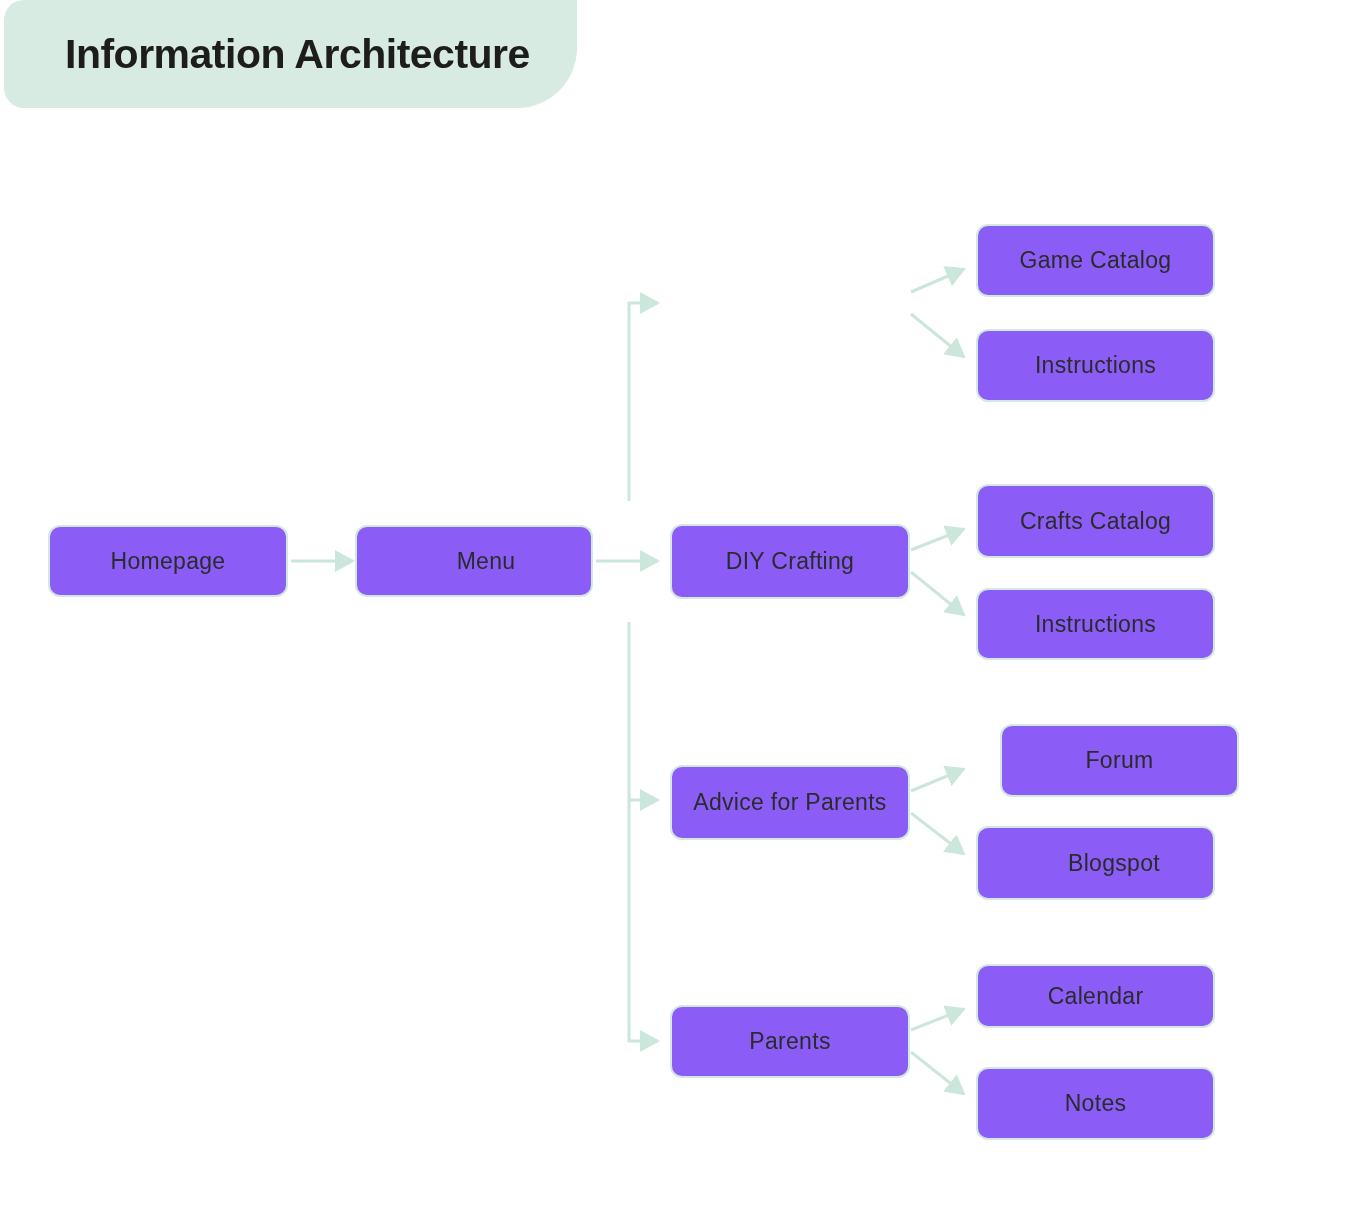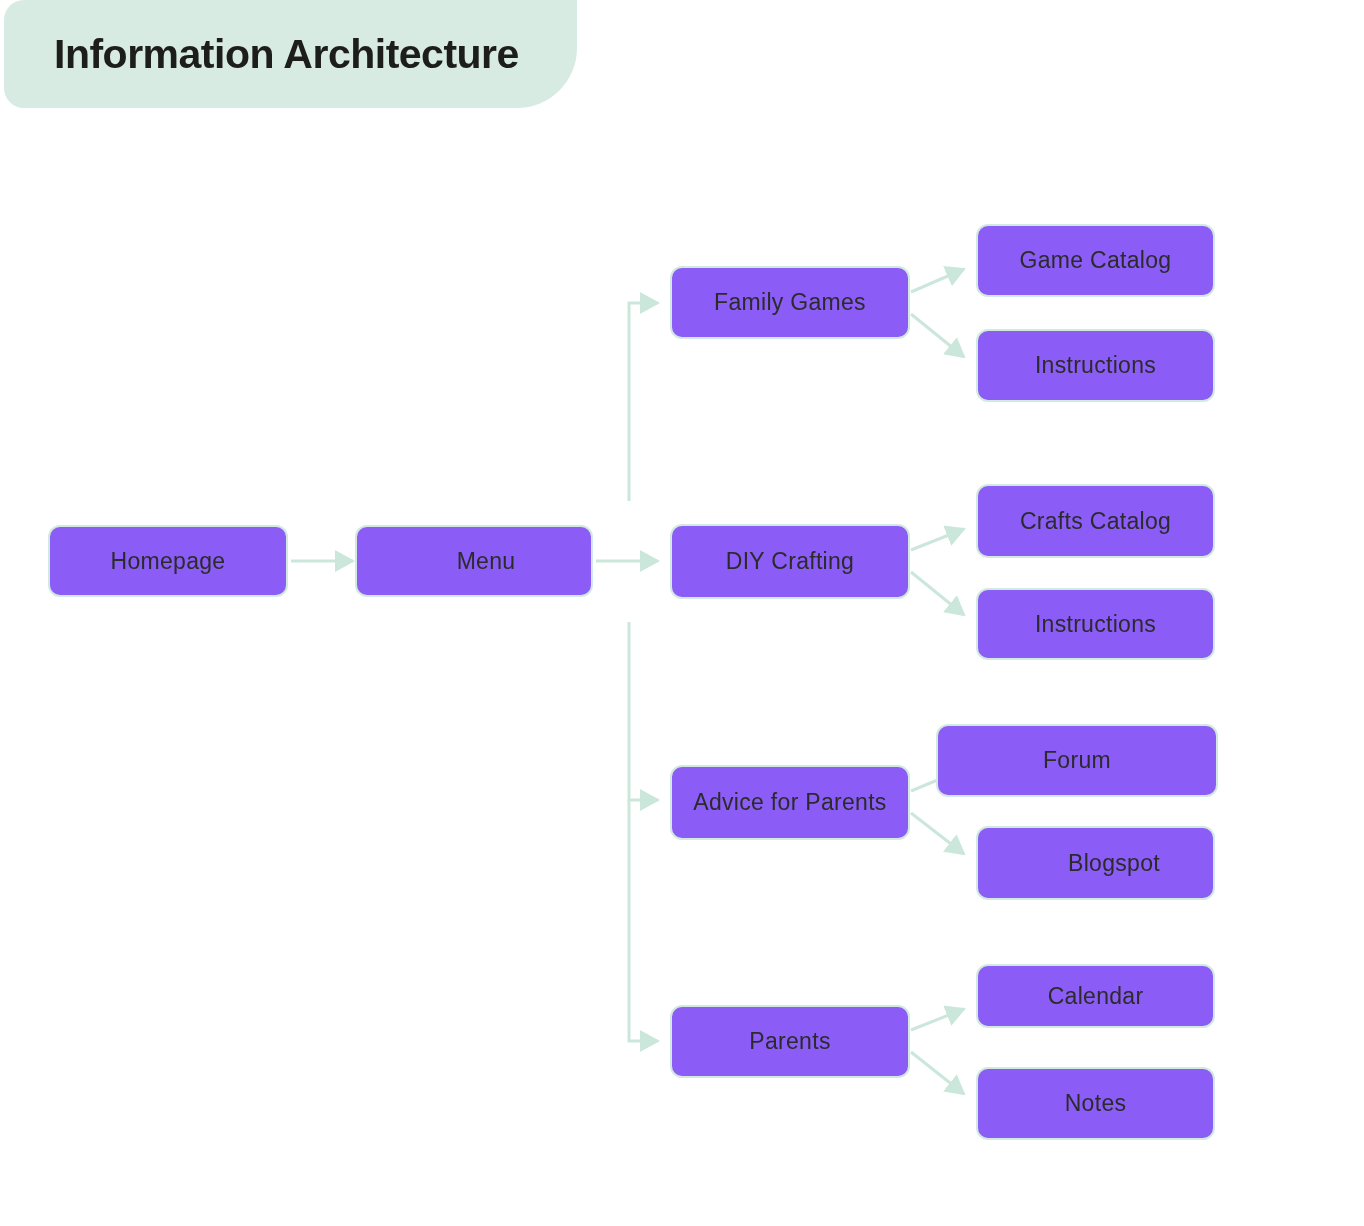--- a/index.html
+++ b/index.html
@@ -22,21 +22,21 @@
     width: 573px;
     height: 108px;
     background: var(--banner, #d7ebe3);
     border-radius: 20px 0 60px 20px;
     display: flex;
     align-items: center;
     padding-left: 50px;
     box-sizing: border-box;
   }
   .title-banner h1 {
-    margin: 0;
+    margin: 11px;
     font-size: 41px;
     font-weight: 700;
     letter-spacing: -0.5px;
     color: var(--title-text, #1d1d1b);
   }
   .connector-layer {
     position: absolute;
     left: 0;
     top: 0;
     width: 1364px;
@@ -66,21 +66,21 @@
   .n-homepage            { left:  48px; top:  525px; width: 240px; height: 72px; }
   .n-menu                { left: 355px; top:  525px; width: 238px; height: 72px; padding-left: 24px; }
   .n-family-games        { left: 670px; top:  266px; width: 240px; height: 73px; }
   .n-diy-crafting        { left: 670px; top:  524px; width: 240px; height: 75px; }
   .n-advice-for-parents  { left: 670px; top:  765px; width: 240px; height: 75px; }
   .n-planner             { left: 670px; top: 1005px; width: 240px; height: 73px; }
   .n-game-catalog        { left: 976px; top:  224px; width: 239px; height: 73px; }
   .n-instructions-games  { left: 976px; top:  329px; width: 239px; height: 73px; }
   .n-crafts-catalog      { left: 976px; top:  484px; width: 239px; height: 74px; }
   .n-instructions-crafts { left: 976px; top:  588px; width: 239px; height: 72px; }
-  .n-forum               { left: 936px; top:  724px; width: 282px; height: 73px; }
+  .n-forum               { left: 1000px; top:  724px; width: 239px; height: 73px; }
   .n-blogspot            { left: 976px; top:  826px; width: 239px; height: 74px; padding-left: 37px; }
   .n-calendar            { left: 976px; top:  964px; width: 239px; height: 64px; }
   .n-notes               { left: 976px; top: 1067px; width: 239px; height: 73px; }
 </style>
 </head>
 <body>
 
 <div class="canvas">
 
   <svg class="connector-layer" viewBox="0 0 1364 1226" xmlns="http://www.w3.org/2000/svg" aria-hidden="true">
@@ -106,21 +106,20 @@
   </svg>
 
   <div class="title-banner">
     <h1>Information Architecture</h1>
   </div>
 
   <div class="node n-homepage">Homepage</div>
 
   <div class="node n-menu">Menu</div>
 
-  <div class="node n-family-games">Family Games</div>
   <div class="node n-diy-crafting">DIY Crafting</div>
   <div class="node n-advice-for-parents">Advice for Parents</div>
   <div class="node n-planner">Parents</div>
 
   <div class="node n-game-catalog">Game Catalog</div>
   <div class="node n-instructions-games">Instructions</div>
   <div class="node n-crafts-catalog">Crafts Catalog</div>
   <div class="node n-instructions-crafts">Instructions</div>
   <div class="node n-forum">Forum</div>
   <div class="node n-blogspot">Blogspot</div>

